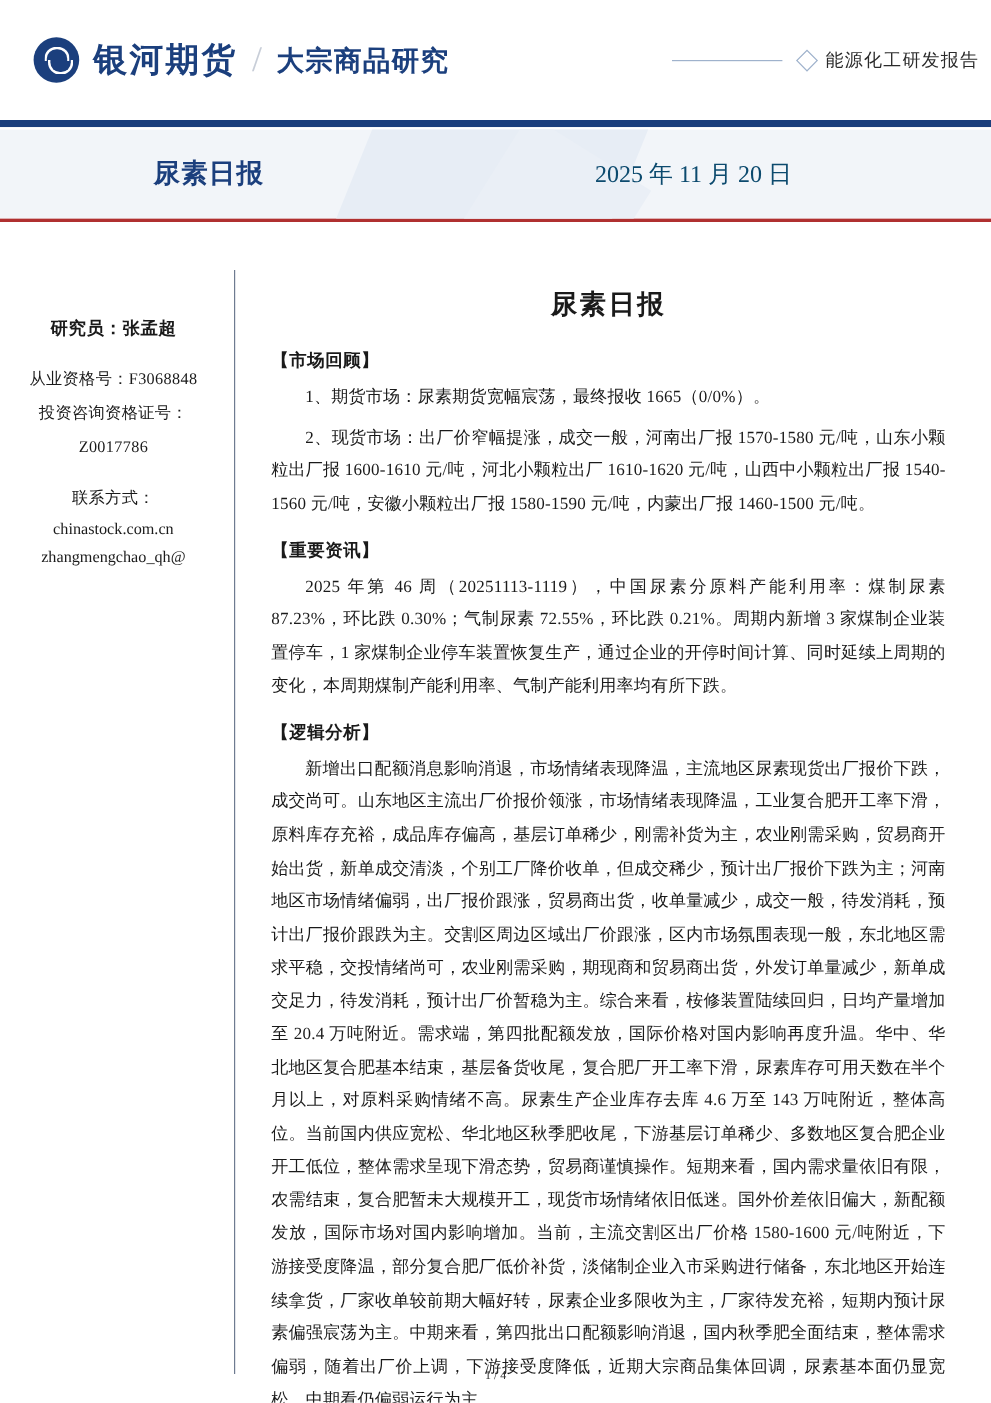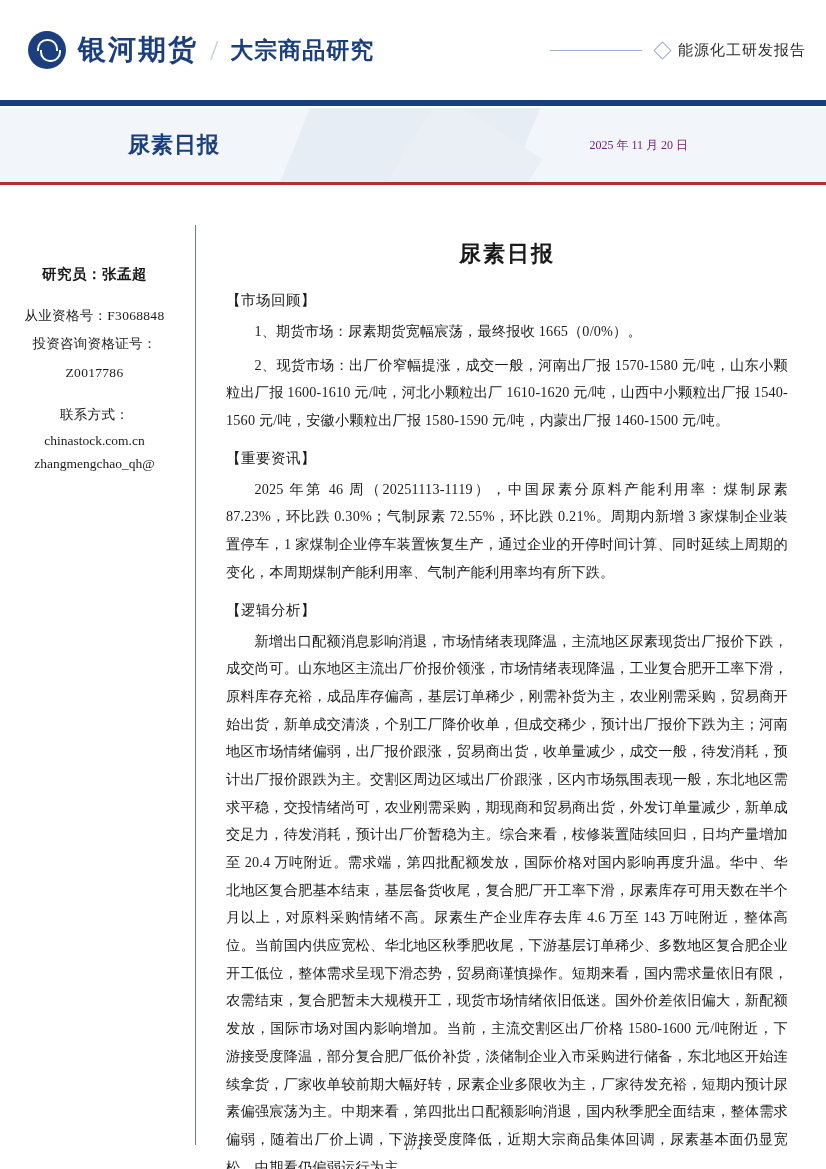--- a/index.html
+++ b/index.html
@@ -73,21 +73,21 @@
   .brand-sub {
     font-size: 23px;
     font-weight: bold;
     color: #1b3f7d;
     letter-spacing: 1px;
   }
   .header-right {
     margin-left: auto;
     display: flex;
     align-items: center;
-    padding-right: 20px;
+    padding-right: 10px;
   }
   .diamond {
     width: 11px;
     height: 11px;
     border: 1.5px solid #9fb2cc;
     transform: rotate(45deg);
     margin-right: 9px;
   }
   .header-rule {
     width: 92px;
@@ -143,23 +143,23 @@
     box-sizing: border-box;
   }
   .band-title {
     font-size: 22px;
     font-weight: bold;
     color: #1b3f7d;
     letter-spacing: 1px;
   }
   .band-date {
     margin-left: auto;
-    margin-right: 80px;
-    font-size: 12px;
-    color: #701a75;
+    margin-right: 108px;
+    font-size: 20px;
+    color: #0c4a6e;
   }
   .title-band-underline {
     height: 3px;
     background: #b03030;
   }
 
   
   .body-wrap {
     display: flex;
     padding-top: 40px;
@@ -206,21 +206,21 @@
   }
   .doc-title {
     text-align: center;
     font-size: 22px;
     font-weight: bold;
     letter-spacing: 2px;
     margin: 14px 0 22px 0;
   }
   .section-head {
     font-size: 14.5px;
-    font-weight: normal;
+    font-weight: bold;
     margin: 14px 0 8px 0;
     letter-spacing: 0.5px;
   }
   .para {
     font-size: 14.2px;
     line-height: 1.95;
     text-align: justify;
     text-justify: inter-ideograph;
     text-indent: 2em;
     margin: 0 0 6px 0;

